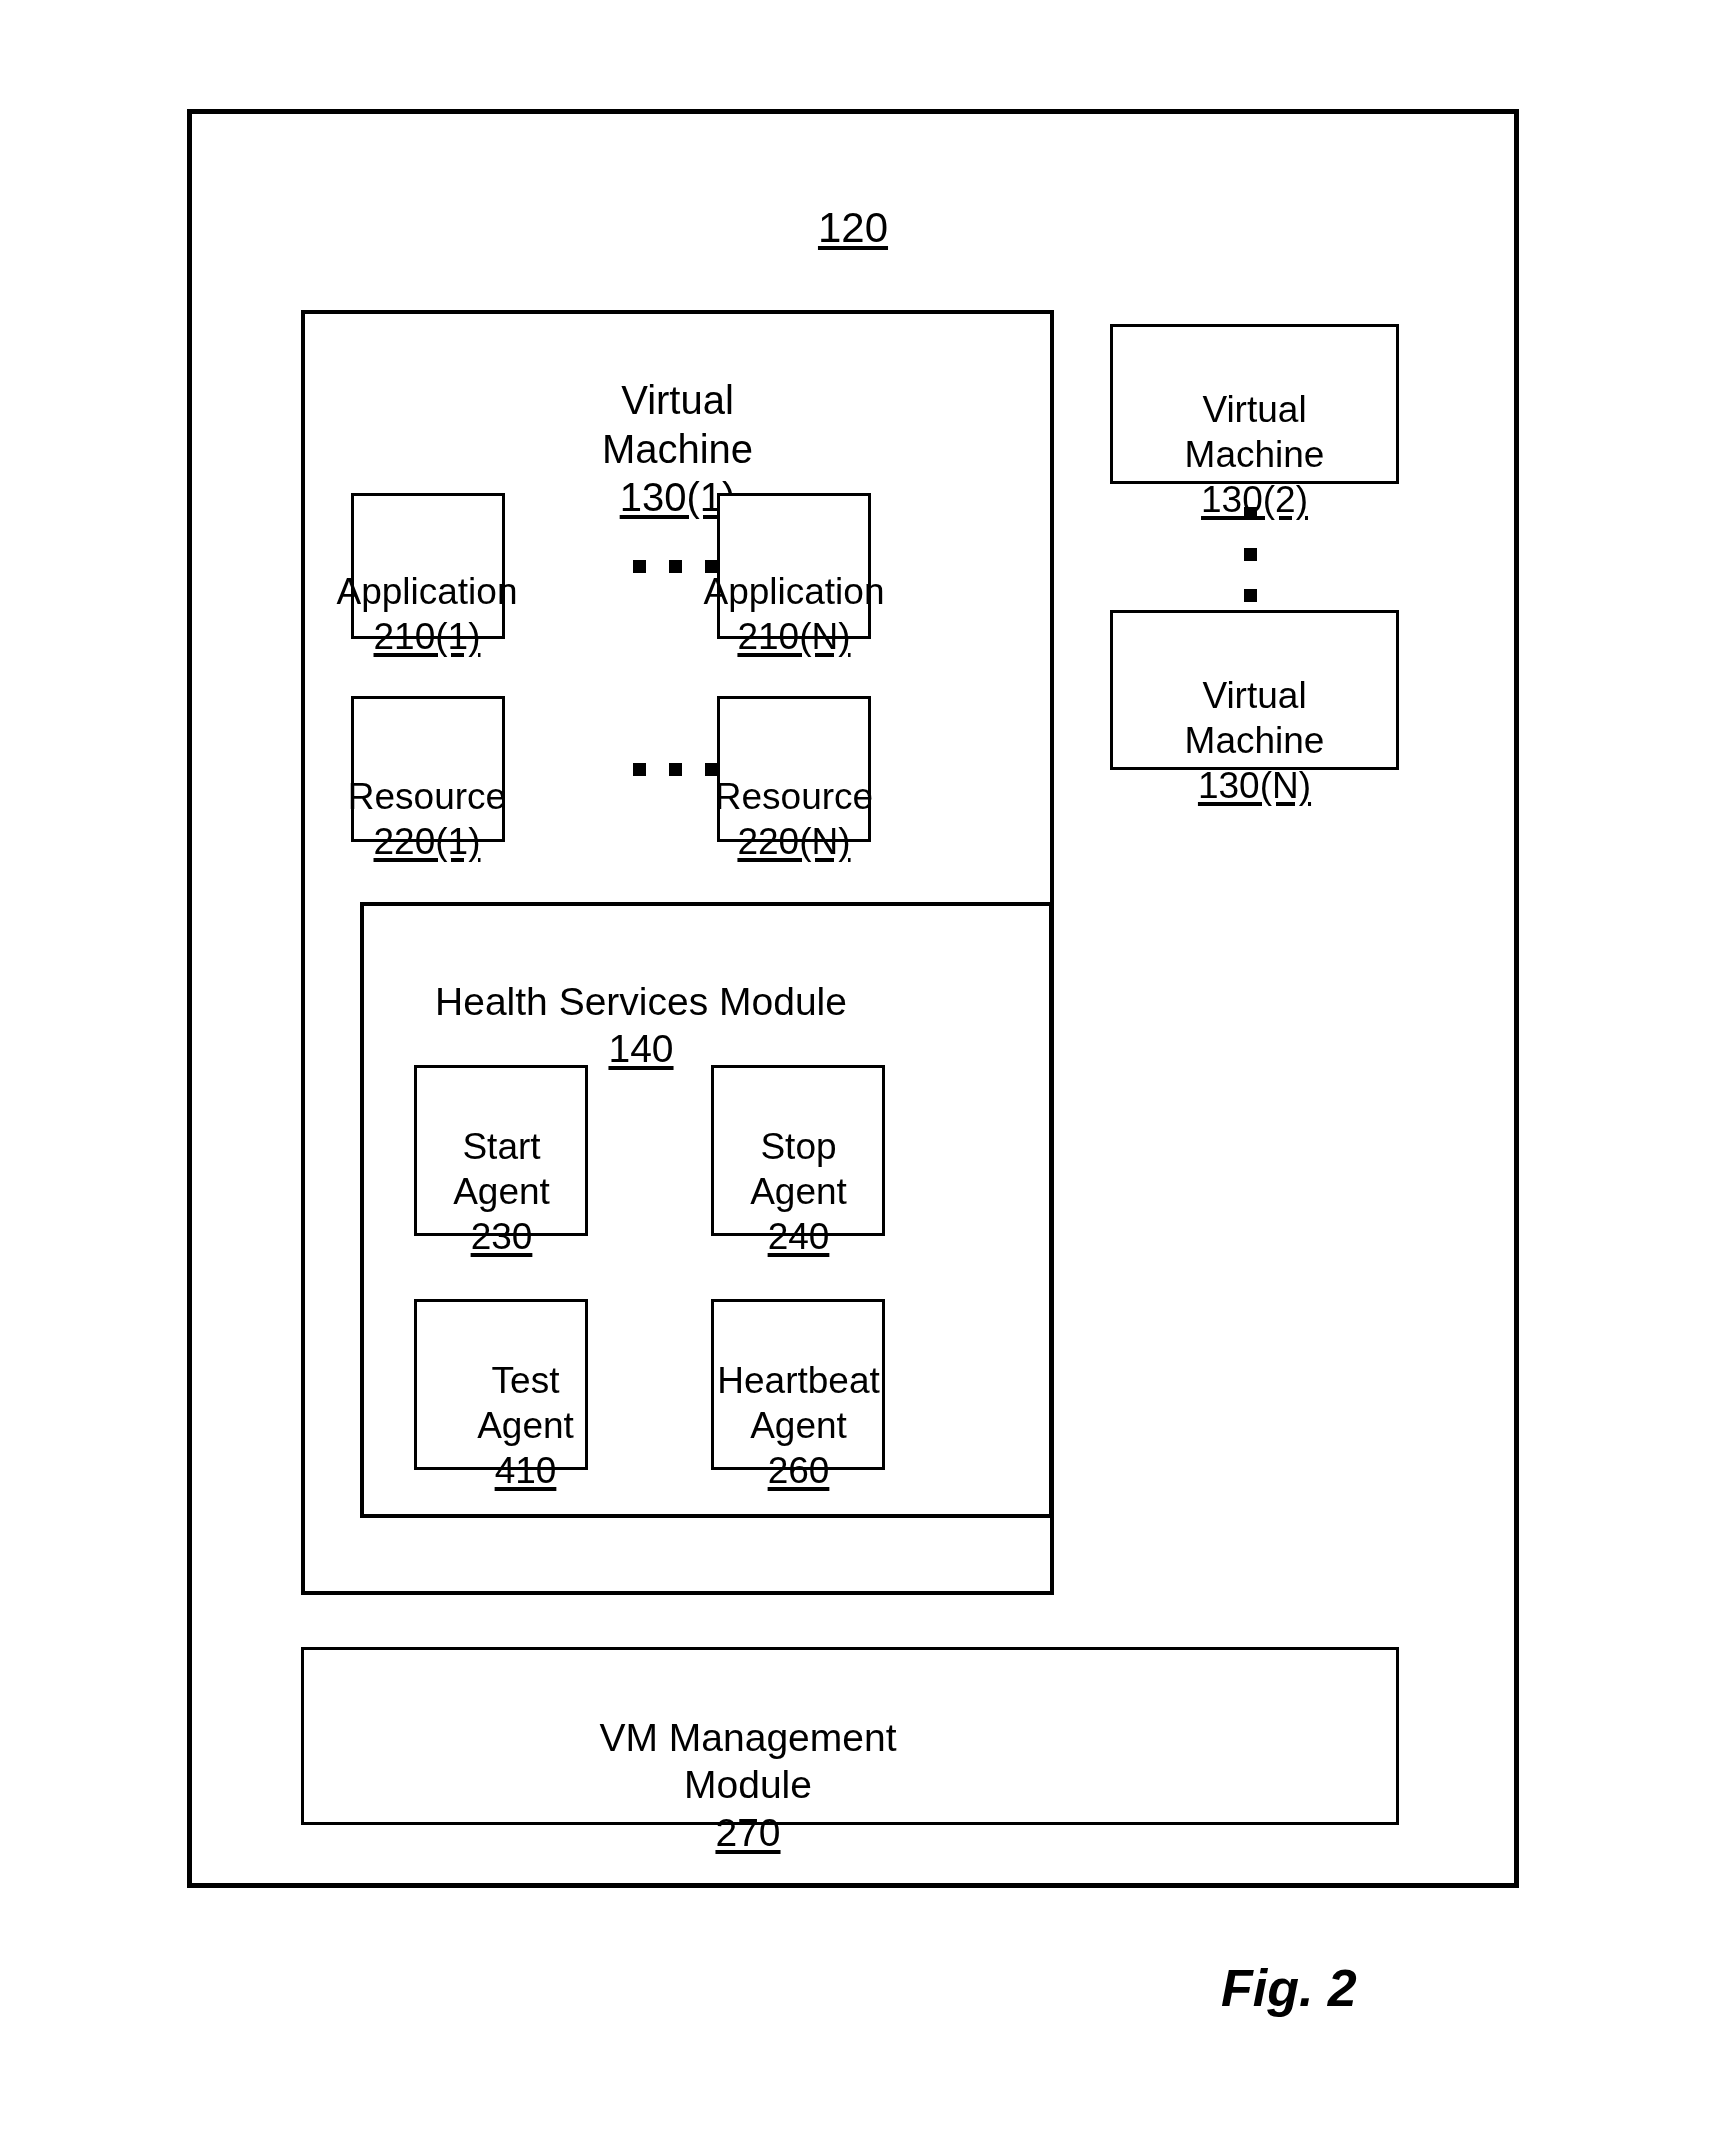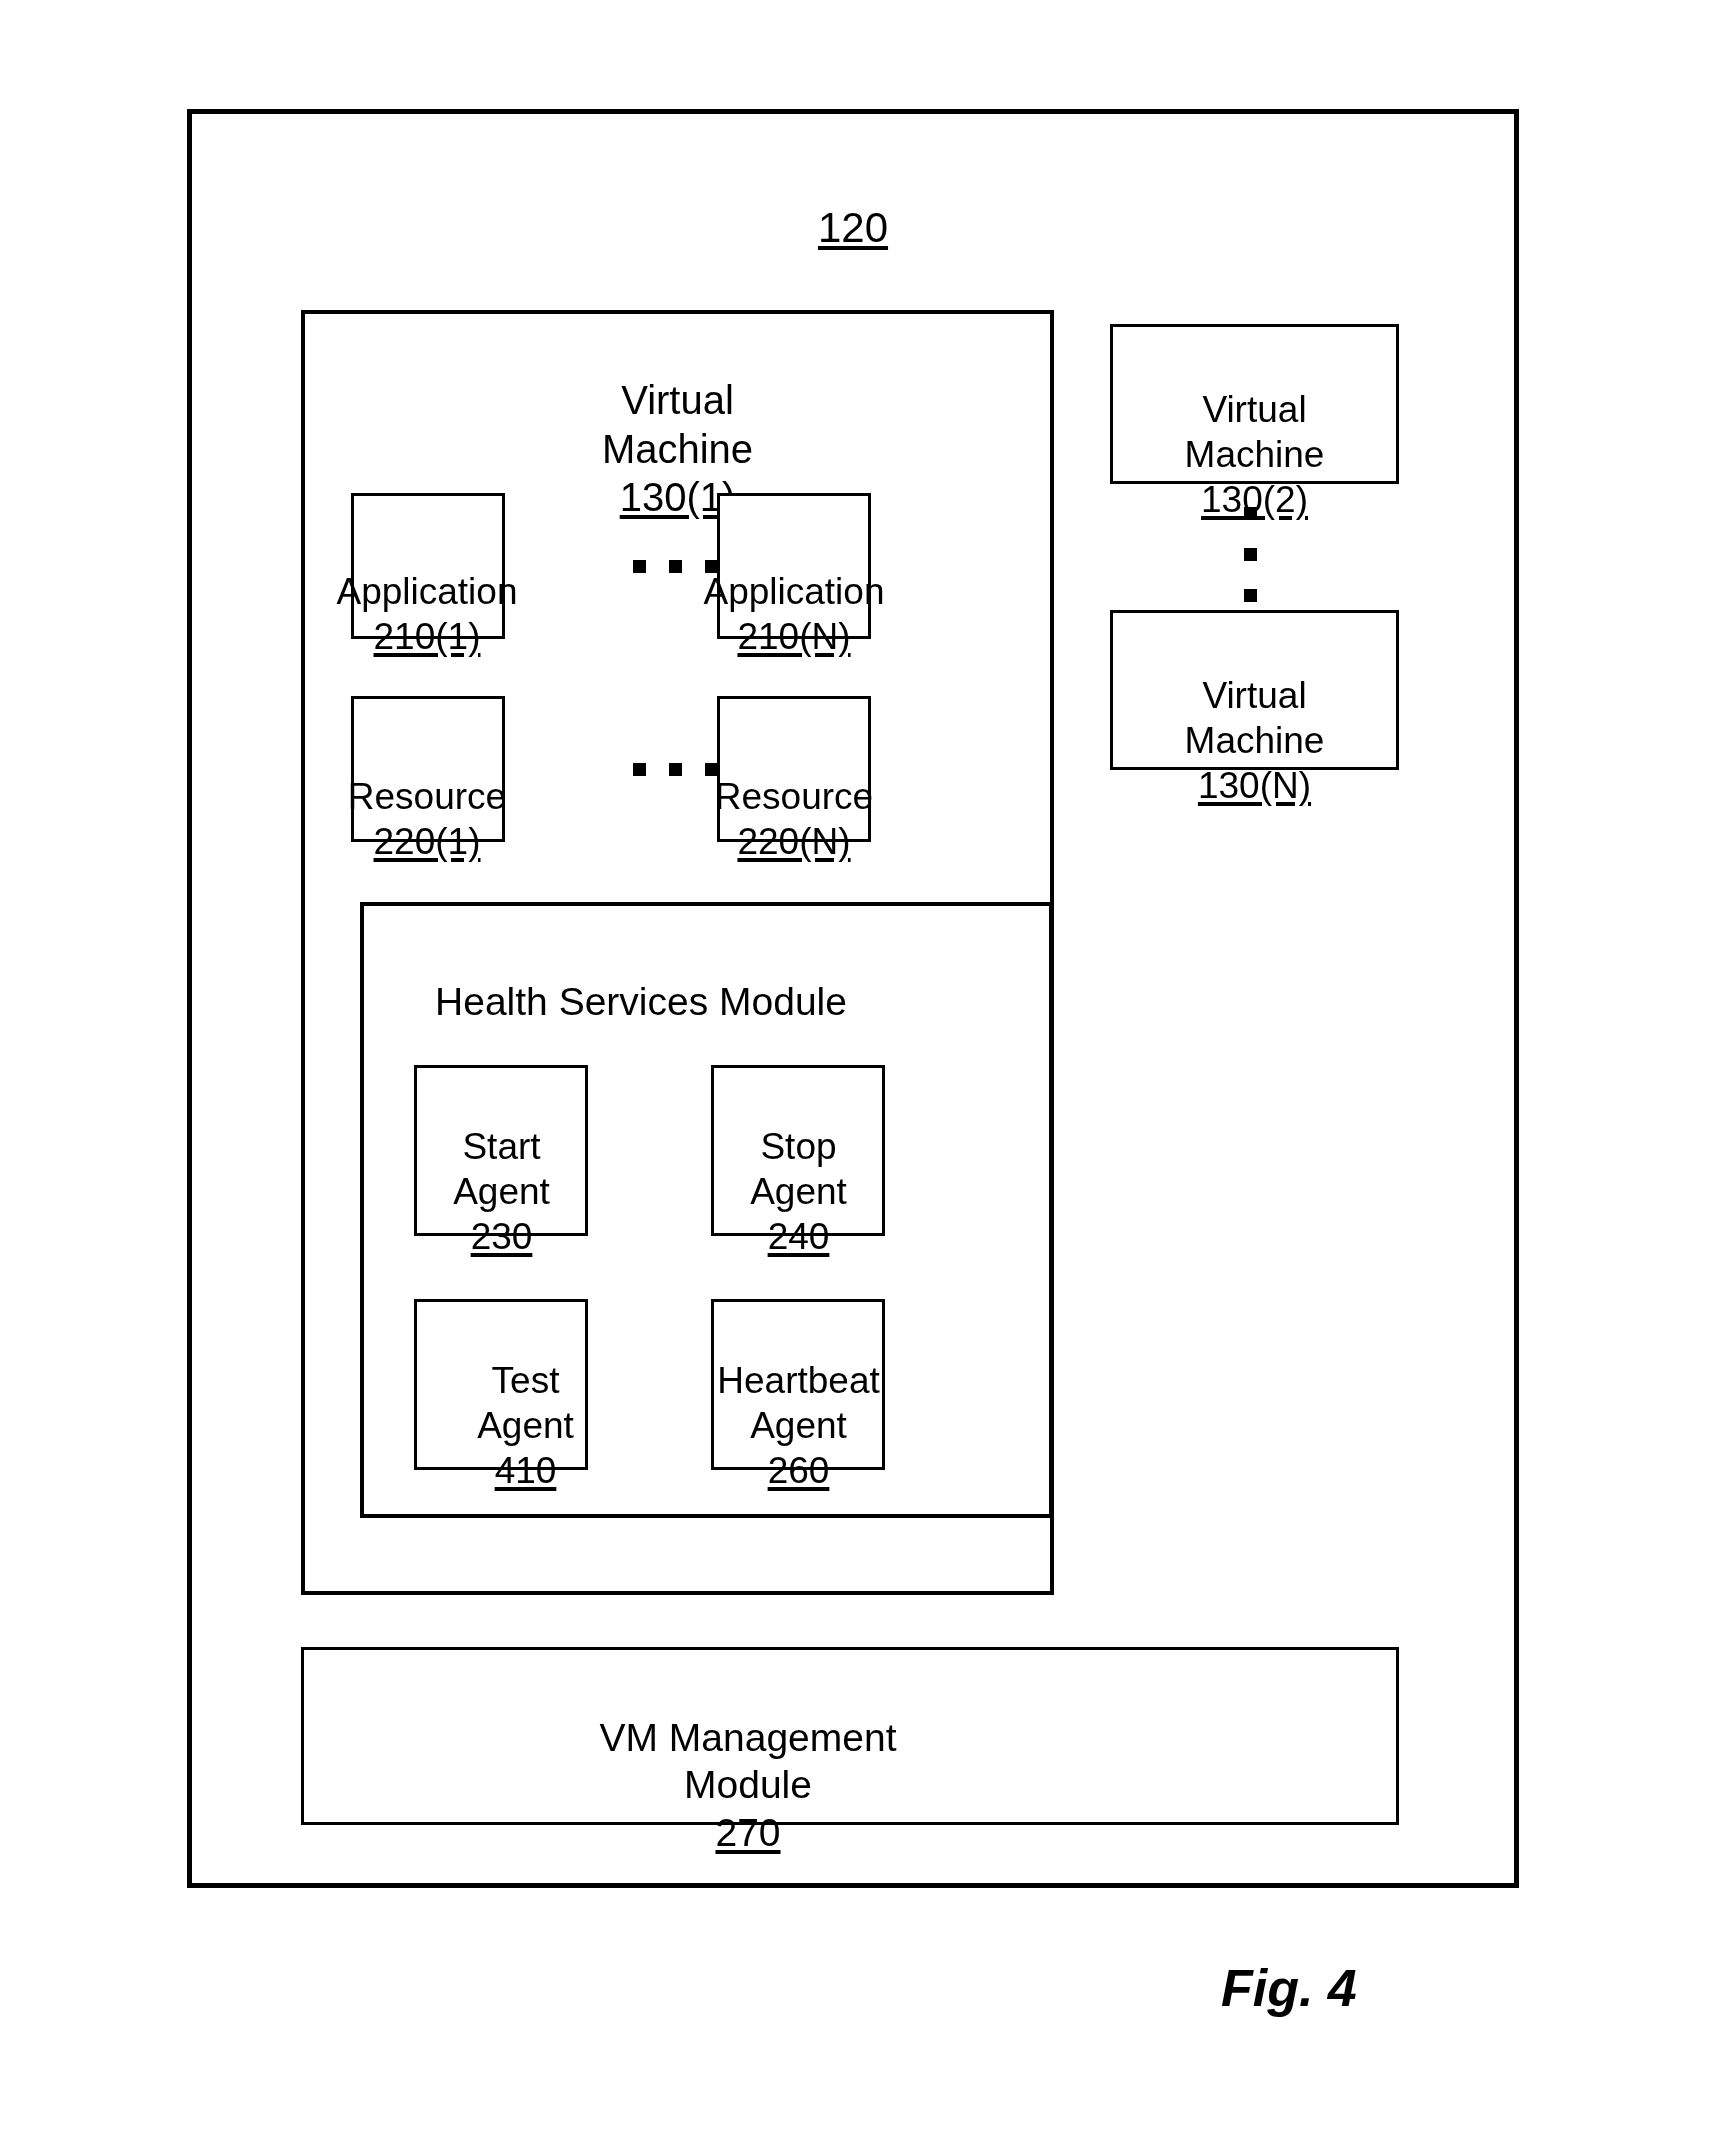--- a/index.html
+++ b/index.html
@@ -248,20 +248,21 @@
 
   <div class="box thin" id="resn-box"></div>
   <div class="label" id="resn-label">
     <span>Resource</span>
     <span class="ref">220(N)</span>
   </div>
 
   <div class="box" id="hsm-box"></div>
   <div class="label" id="hsm-title">
     <span>Health Services Module</span>
+    <span class="ref">140</span>
   </div>
 
   <div class="box thin" id="start-agent-box"></div>
   <div class="label agent-label" id="start-agent-label">
     <span>Start
 Agent</span>
     <span class="ref">230</span>
   </div>
 
   <div class="box thin" id="stop-agent-box"></div>
@@ -305,16 +306,16 @@
     <span class="ref">130(N)</span>
   </div>
 
   <div class="box thin" id="vmm-box"></div>
   <div class="label" id="vmm-title">
     <span>VM Management
 Module</span>
     <span class="ref">270</span>
   </div>
 
-  <div id="fig-caption">Fig. 4</div>
+  <div id="fig-caption">Fig. 2</div>
 
 </div>
 
 
 </body></html>

